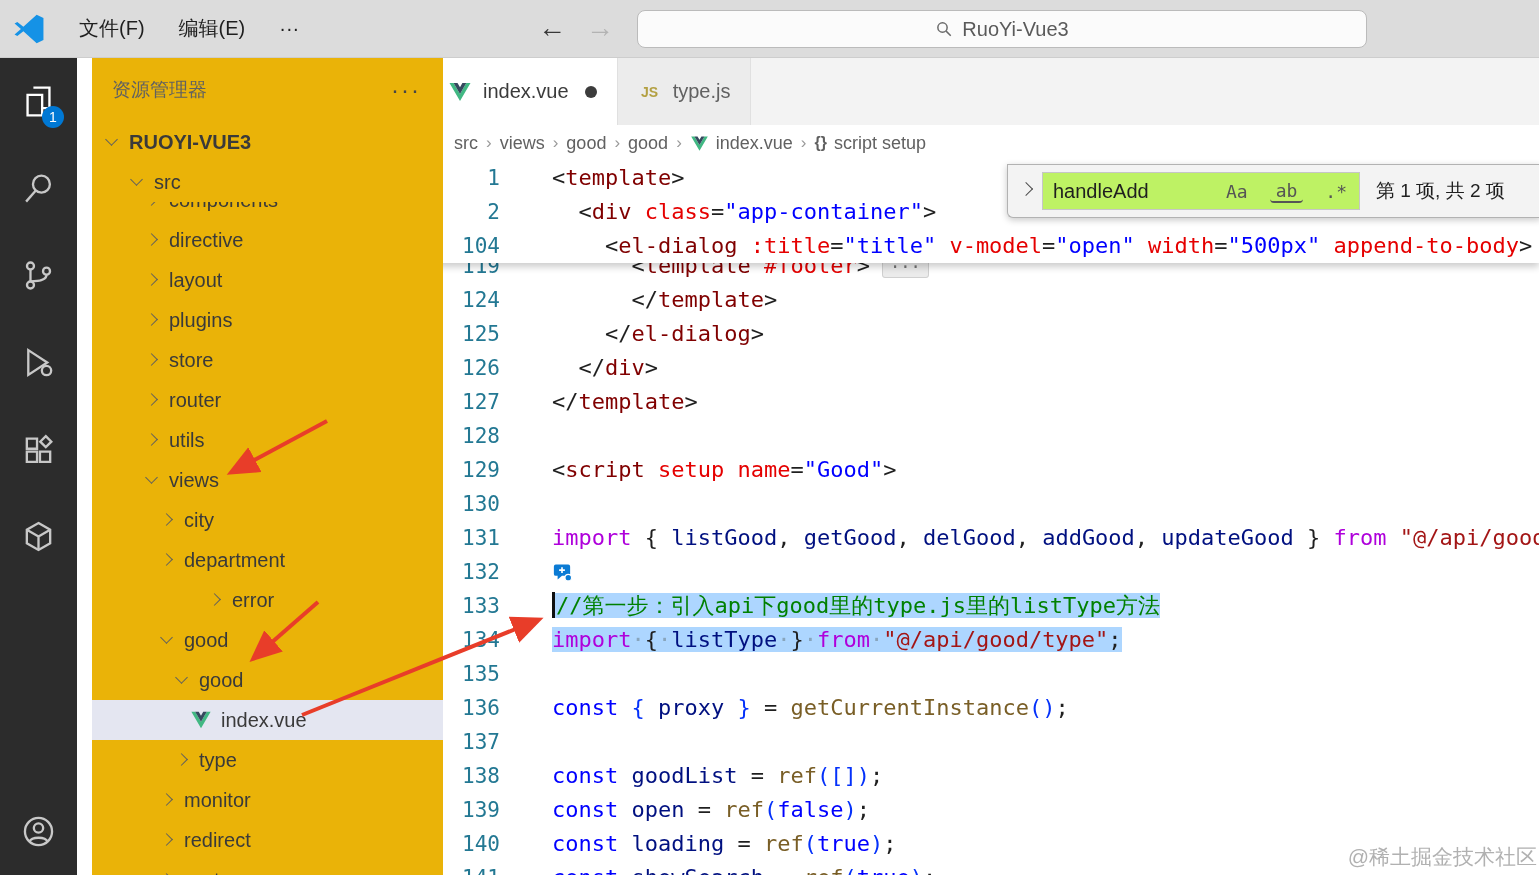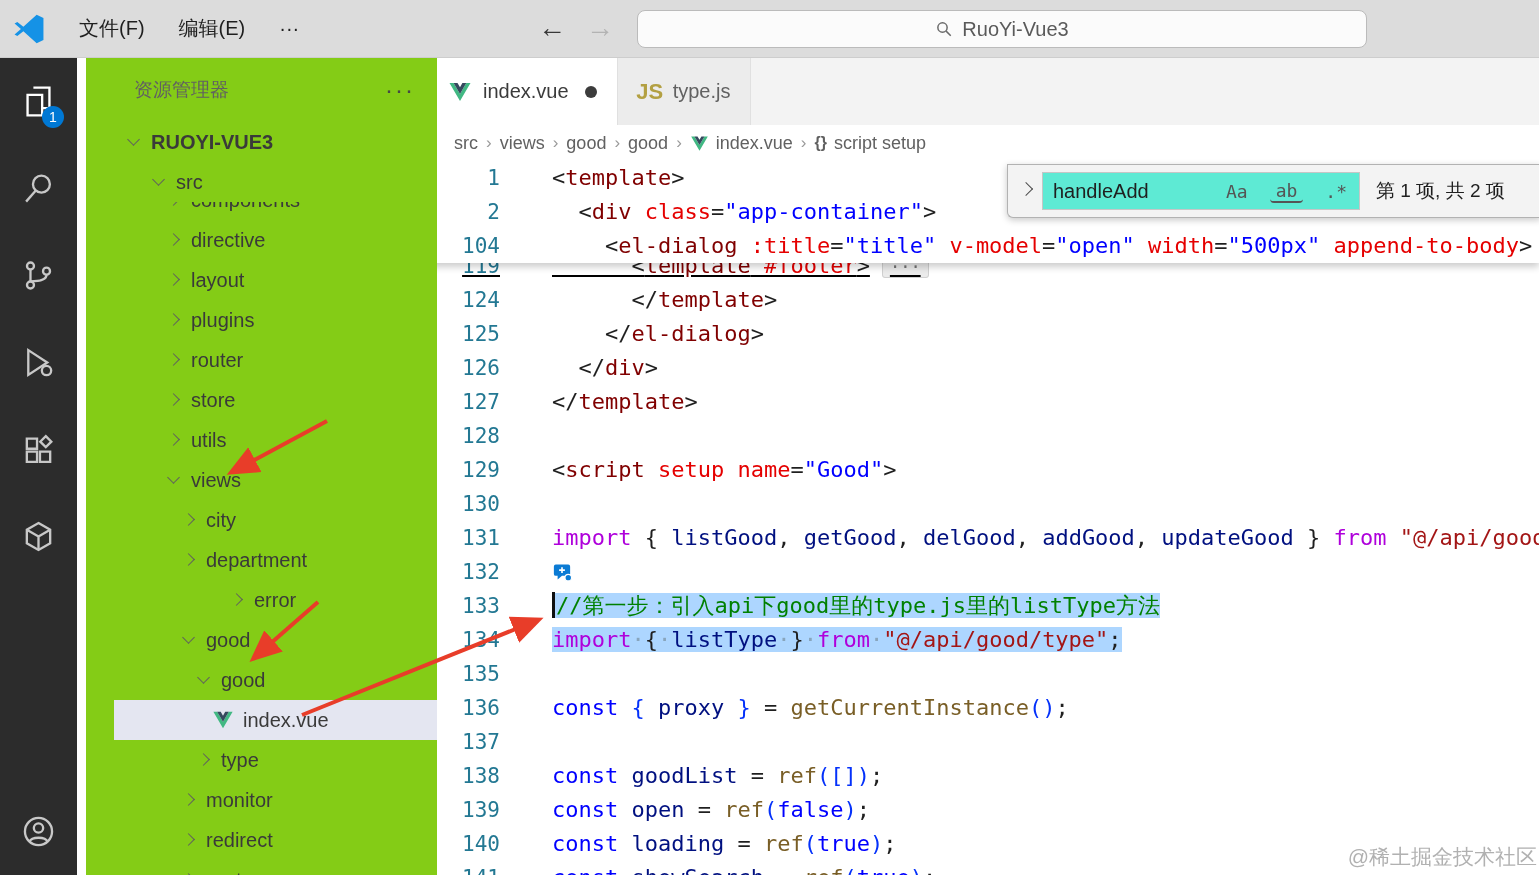--- a/index.html
+++ b/index.html
@@ -20,57 +20,57 @@
   
   .activitybar { position:absolute; left:0; top:58px; width:77px; bottom:0; background:#2c2c2c; display:flex; flex-direction:column; align-items:center; z-index:9; }
   .ab-item { width:77px; height:87px; display:flex; align-items:center; justify-content:center; position:relative; cursor:pointer; }
   .ab-item svg { width:35px; height:35px; fill:none; stroke:#c8c8c8; stroke-width:1.6; }
   .ab-item.active svg { stroke:#ffffff; }
   .ab-badge { position:absolute; right:13px; bottom:17px; min-width:22px; height:22px; background:#0078d4; color:#fff; border-radius:11px; font-size:14px; display:flex; align-items:center; justify-content:center; }
   .ab-spacer { flex:1; }
   .ab-bottom { height:87px; }
 
   
-  .sidebar { position:absolute; left:86px; top:58px; width:351px; bottom:0; background:#84cc16; overflow:hidden; z-index:8;padding-left:28px; }
+  .sidebar { position:absolute; left:92px; top:58px; width:351px; bottom:0; background:#eab308; overflow:hidden; z-index:8; }
   .sb-header { height:64px; display:flex; align-items:center; justify-content:space-between; padding:0 22px 0 20px; color:#616161; font-size:19px; }
   .sb-more { font-size:24px; color:#474747; cursor:pointer; letter-spacing:2px; }
   .tree-row { height:40px; display:flex; align-items:center; font-size:20px; color:#3a3a3a; cursor:pointer; white-space:nowrap; }
   .tree-row.root { font-weight:700; color:#3a3a3a; }
   .tree-row.selected { background:#e4e6f1; }
   .chev { width:15px; height:15px; margin-right:9px; position:relative; flex:none; }
   .chev::before { content:""; position:absolute; left:2px; top:2px; width:8px; height:8px; border-right:1.7px solid #5f5f5f; border-bottom:1.7px solid #5f5f5f; }
   .chev.right::before { transform:rotate(-45deg); }
   .chev.down::before  { transform:rotate(45deg); top:0; }
   .tree-ic { width:22px; height:22px; margin-right:9px; flex:none; display:inline-flex; }
   .cliptop { height:18px; overflow:hidden; }
   .cliptop .tree-row { margin-top:-22px; }
 
   
   .editor { position:absolute; left:428px; top:58px; right:0; bottom:0; background:#ffffff; }
   .tabbar { height:67px; background:#f3f3f3; display:flex; }
   .tab { display:flex; align-items:center; padding:0 20px; font-size:20px; color:#616161; background:#ececec; border-right:1px solid #e0e0e0; height:100%; cursor:pointer; }
   .tab.active { background:#ffffff; color:#3b3b3b; }
   .tab .tab-ic { width:24px; height:24px; margin-right:11px; display:inline-flex; align-items:center; justify-content:center; }
   .tab .dot { width:12px; height:12px; border-radius:50%; background:#3c3c3c; margin-left:16px; flex:none; }
-  .js-glyph { color:#b3a042; font-weight:700; font-size:22px; font-style:normal; }
+  .js-glyph { color:#b3a042; font-weight:700; font-size:14px; font-style:normal; }
 
   .breadcrumb { height:36px; display:flex; align-items:center; padding-left:26px; font-size:18px; color:#616161; background:#fff; white-space:nowrap; }
   .bc-item { display:flex; align-items:center; gap:7px; cursor:pointer; }
   .bc-sep { color:#9a9a9a; padding:0 8px; font-size:17px; }
   .bc-ic { width:19px; height:19px; display:inline-flex; }
   .bc-braces { color:#5f5f5f; font-size:16px; font-weight:700; }
 
   
   .code { position:absolute; top:103px; left:0; right:0; bottom:0; overflow:hidden; font-family:"DejaVu Sans Mono", monospace; font-size:22px; line-height:34px; }
   .sticky { position:relative; z-index:3; background:#fff; box-shadow:0 4px 7px rgba(0,0,0,0.20); }
   .code-row { height:34px; display:flex; white-space:pre; }
   .ln { width:72px; text-align:right; color:#237893; flex:none; font-size:21px; }
   .lc { padding-left:52px; position:relative; }
   .clip-row { height:20px; overflow:hidden; }
-  .clip-row .code-row { margin-top:-14px;text-decoration:underline; }
+  .clip-row .code-row { margin-top:-14px; }
   .sel { background:#add6ff;text-align:right; }
   .fold { color:#737373; background:#ebebeb; border:1px solid #d0d0d0; border-radius:3px; padding:0 7px; margin-left:12px; font-size:17px; }
   .caret { display:inline-block; width:3px; height:26px; background:#101010; vertical-align:-5px; margin-right:1px; }
   .assist-ic { display:inline-flex; width:20px; height:20px; vertical-align:-3px; }
 
   .tk-tag  { color:#800000; }
   .tk-attr { color:#e50000; }
   .tk-aval { color:#0000ff; }
   .tk-kw   { color:#af00db; }
   .tk-cst  { color:#0000ff; }
@@ -79,21 +79,21 @@
   .tk-str  { color:#a31515; }
   .tk-cmt  { color:#008000; }
   .tk-pun  { color:#1f1f1f; }
   .tk-brk  { color:#0431fa; }
   .tk-ws   { color:#88a5bd; }
 
   
   .find { position:absolute; top:106px; left:579px; right:-2px; height:54px; background:#f3f3f3; border:1px solid #b2b2b2; border-right:none; border-radius:0 0 0 6px; box-shadow:0 2px 7px rgba(0,0,0,0.22); display:flex; align-items:center; z-index:6; padding-left:8px; }
   .fchev { width:22px; height:22px; position:relative; cursor:pointer; flex:none; margin-right:4px; }
   .fchev::before { content:""; position:absolute; left:5px; top:4px; width:9px; height:9px; border-right:1.8px solid #4d4d4d; border-bottom:1.8px solid #4d4d4d; transform:rotate(-45deg); }
-  .find-input { width:318px; height:38px; background:#5eead4; border:1px solid #c6c6c6; display:flex; align-items:center; padding:0 6px 0 10px; font-size:20px; color:#1f1f1f; cursor:text; }
+  .find-input { width:318px; height:38px; background:#bef264; border:1px solid #c6c6c6; display:flex; align-items:center; padding:0 6px 0 10px; font-size:20px; color:#1f1f1f; cursor:text; }
   .find-query { flex:1; }
   .find-opt { color:#555; font-size:18px; padding:1px 6px; margin-left:16px; border-radius:4px; cursor:pointer; font-family:"DejaVu Sans Mono", monospace; }
   .find-opt.word { border-bottom:2px solid #555; padding-bottom:0; }
   .find-results { margin-left:16px; font-size:19px; color:#1f1f1f; white-space:nowrap; }
 
   
   .annot { position:absolute; inset:0; z-index:50; pointer-events:none; }
   .watermark { position:absolute; right:2px; bottom:4px; color:#b1b1b1; font-size:21px; z-index:40; }
 </style>
 </head>
@@ -204,26 +204,26 @@
     <span class="tree-label">layout</span>
   </div>
         <div class="tree-row" style="padding-left: 53px;">
     <span class="chev right"></span>
 
     <span class="tree-label">plugins</span>
   </div>
         <div class="tree-row" style="padding-left: 53px;">
     <span class="chev right"></span>
 
+    <span class="tree-label">store</span>
+  </div>
+        <div class="tree-row" style="padding-left: 53px;">
+    <span class="chev right"></span>
+
     <span class="tree-label">router</span>
-  </div>
-        <div class="tree-row" style="padding-left: 53px;">
-    <span class="chev right"></span>
-
-    <span class="tree-label">store</span>
   </div>
         <div class="tree-row" style="padding-left: 53px;">
     <span class="chev right"></span>
 
     <span class="tree-label">utils</span>
   </div>
         <div class="tree-row" style="padding-left: 53px;">
     <span class="chev down"></span>
 
     <span class="tree-label">views</span>

